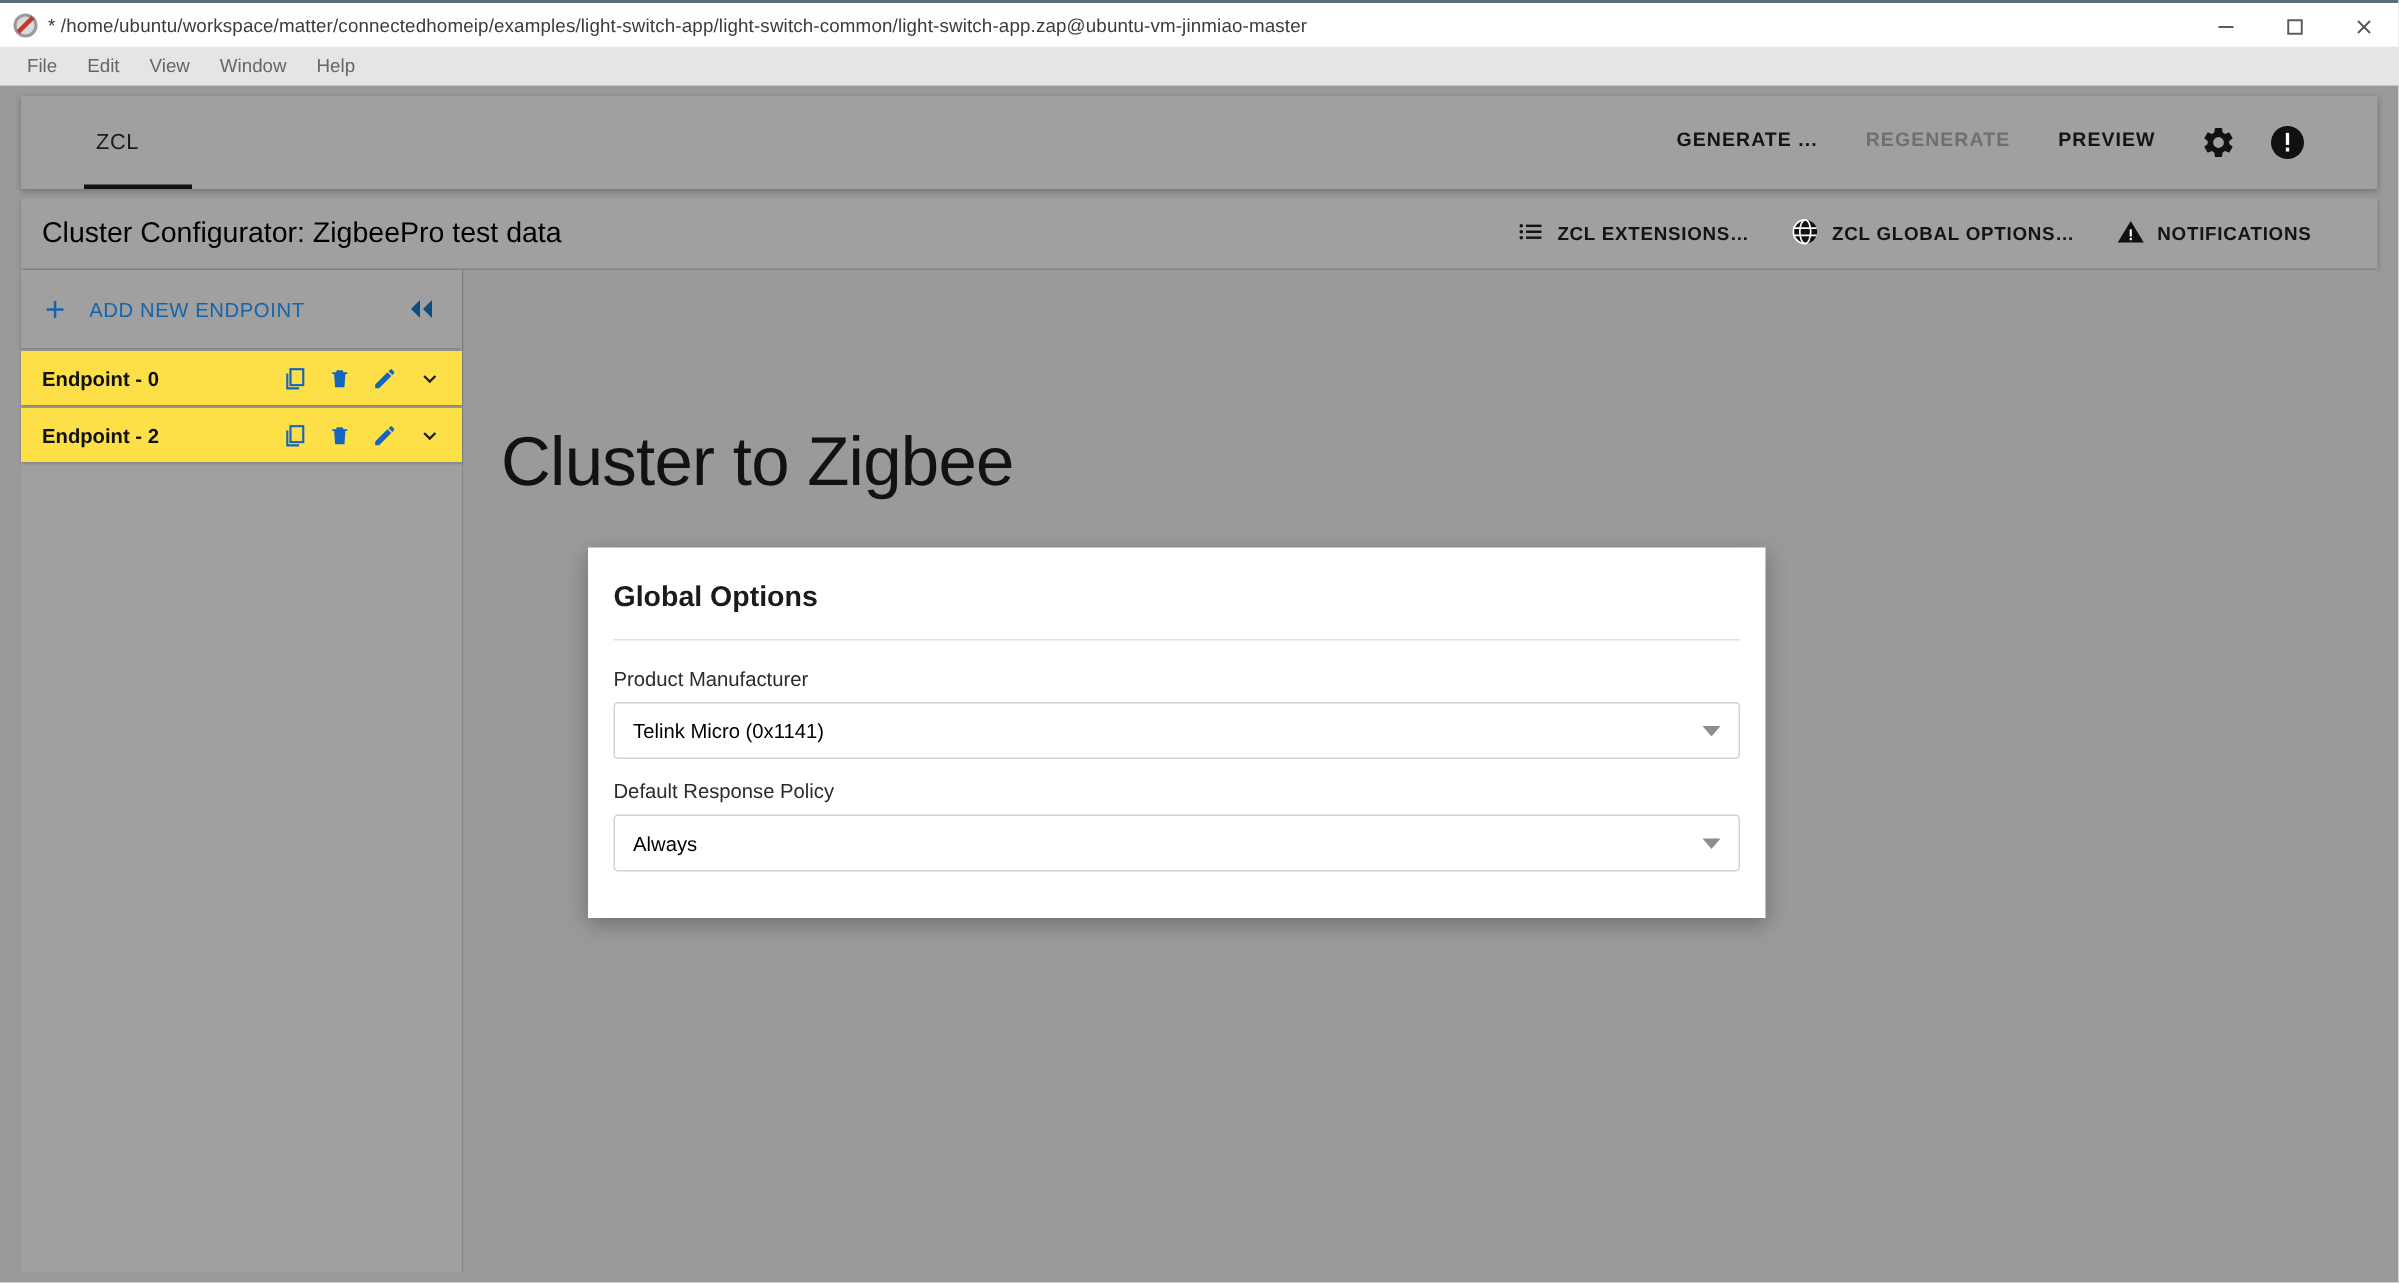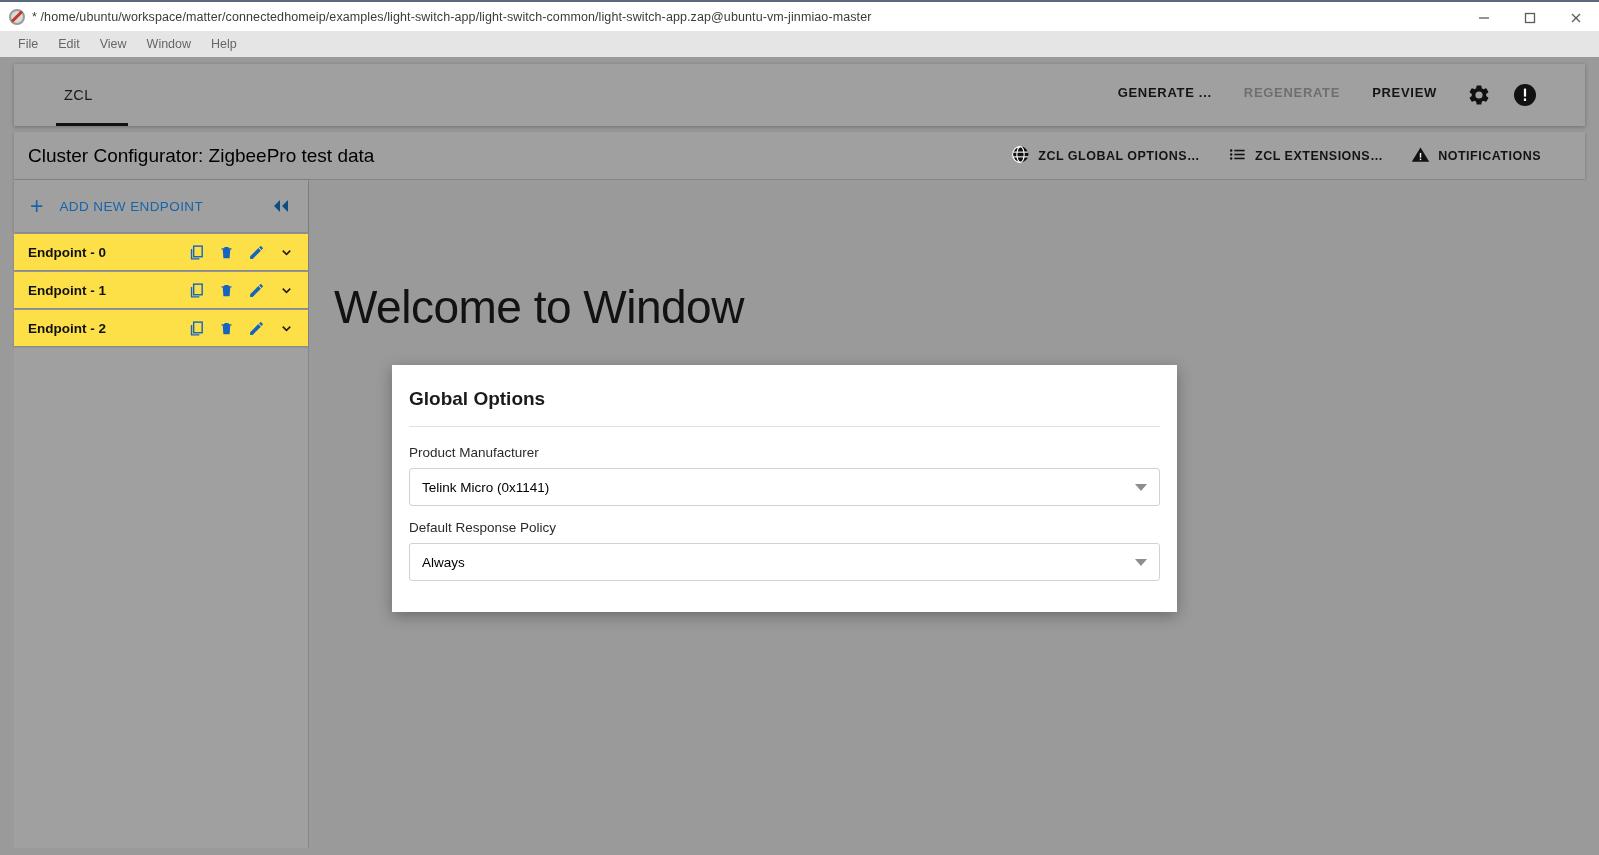--- a/index.html
+++ b/index.html
@@ -377,48 +377,48 @@
           <rect x="10.9" y="5.6" width="2.2" height="8" fill="#ffffff"></rect>
           <rect x="10.9" y="15.4" width="2.2" height="2.6" fill="#ffffff"></rect>
         </svg>
       </div>
     </div>
   </div>
 
   <div class="header-card">
     <div class="header-title">Cluster Configurator: ZigbeePro test data</div>
     <div class="header-actions">
-      <div class="hdr-btn">
-        <span>
-          <svg width="19" height="19" viewBox="0 0 24 24">
-            <circle cx="12" cy="12" r="10" fill="#111111"></circle>
-            <path d="M12 2a10 10 0 000 20" fill="none" stroke="#ffffff" stroke-width="1.4"></path>
-            <ellipse cx="12" cy="12" rx="4.6" ry="10" fill="none" stroke="#ffffff" stroke-width="1.4"></ellipse>
-            <line x1="2.4" y1="9" x2="21.6" y2="9" stroke="#ffffff" stroke-width="1.4"></line>
-            <line x1="2.4" y1="15" x2="21.6" y2="15" stroke="#ffffff" stroke-width="1.4"></line>
-          </svg>
-        </span>
-        <span>ZCL GLOBAL OPTIONS…</span>
-      </div>
       <div class="hdr-btn">
         <span>
           <svg width="19" height="19" viewBox="0 0 24 24" fill="#111111">
             <circle cx="4" cy="7" r="1.5"></circle>
               <rect x="8" y="6" width="13" height="2"></rect>
             <circle cx="4" cy="12" r="1.5"></circle>
               <rect x="8" y="11" width="13" height="2"></rect>
             <circle cx="4" cy="17" r="1.5"></circle>
               <rect x="8" y="16" width="13" height="2"></rect>
           </svg>
         </span>
         <span>ZCL EXTENSIONS…</span>
       </div>
       <div class="hdr-btn">
         <span>
           <svg width="19" height="19" viewBox="0 0 24 24">
+            <circle cx="12" cy="12" r="10" fill="#111111"></circle>
+            <path d="M12 2a10 10 0 000 20" fill="none" stroke="#ffffff" stroke-width="1.4"></path>
+            <ellipse cx="12" cy="12" rx="4.6" ry="10" fill="none" stroke="#ffffff" stroke-width="1.4"></ellipse>
+            <line x1="2.4" y1="9" x2="21.6" y2="9" stroke="#ffffff" stroke-width="1.4"></line>
+            <line x1="2.4" y1="15" x2="21.6" y2="15" stroke="#ffffff" stroke-width="1.4"></line>
+          </svg>
+        </span>
+        <span>ZCL GLOBAL OPTIONS…</span>
+      </div>
+      <div class="hdr-btn">
+        <span>
+          <svg width="19" height="19" viewBox="0 0 24 24">
             <path d="M12 3L23 21H1z" fill="#111111"></path>
             <rect x="11.1" y="10" width="1.8" height="6" fill="#ffffff"></rect>
             <rect x="11.1" y="17.2" width="1.8" height="1.9" fill="#ffffff"></rect>
           </svg>
         </span>
         <span>NOTIFICATIONS</span>
       </div>
     </div>
   </div>
 
@@ -457,21 +457,21 @@
               </svg>
             </span>
             <span class="ep-icon">
               <svg width="15" height="15" viewBox="0 0 24 24" fill="none" stroke="#1b1b1b" stroke-width="2.4">
                   <path d="M6 9l6 6 6-6"></path>
                 </svg>
             </span>
           </span>
         </div>
         <div class="endpoint-row">
-          <span class="endpoint-name">Endpoint - 1</span>
+          <span class="endpoint-name">Endpoint - 2</span>
           <span class="ep-icons">
             <span class="ep-icon">
               <svg width="17" height="17" viewBox="0 0 24 24" fill="none" stroke="#1565c0" stroke-width="2">
                 <rect x="8" y="3" width="12" height="15"></rect>
                   <path d="M5 7v14h11"></path>
               </svg>
             </span>
             <span class="ep-icon">
               <svg width="15" height="17" viewBox="0 0 24 24" fill="#1565c0">
                 <path d="M6 7h12l-1 14H7L6 7zM9 3h6l1 2h4v2H4V5h4l1-2z"></path>
@@ -482,51 +482,25 @@
                 <path d="M3 17.3V21h3.7L18.2 9.5l-3.7-3.7L3 17.3zM20.7 6.6a1 1 0 000-1.4l-2-2a1 1 0 00-1.4 0l-1.7 1.7 3.7 3.7 1.4-2z"></path>
               </svg>
             </span>
             <span class="ep-icon">
               <svg width="15" height="15" viewBox="0 0 24 24" fill="none" stroke="#1b1b1b" stroke-width="2.4">
                   <path d="M6 9l6 6 6-6"></path>
                 </svg>
             </span>
           </span>
         </div>
-        <div class="endpoint-row">
-          <span class="endpoint-name">Endpoint - 2</span>
-          <span class="ep-icons">
-            <span class="ep-icon">
-              <svg width="17" height="17" viewBox="0 0 24 24" fill="none" stroke="#1565c0" stroke-width="2">
-                <rect x="8" y="3" width="12" height="15"></rect>
-                  <path d="M5 7v14h11"></path>
-              </svg>
-            </span>
-            <span class="ep-icon">
-              <svg width="15" height="17" viewBox="0 0 24 24" fill="#1565c0">
-                <path d="M6 7h12l-1 14H7L6 7zM9 3h6l1 2h4v2H4V5h4l1-2z"></path>
-              </svg>
-            </span>
-            <span class="ep-icon">
-              <svg width="17" height="17" viewBox="0 0 24 24" fill="#1565c0">
-                <path d="M3 17.3V21h3.7L18.2 9.5l-3.7-3.7L3 17.3zM20.7 6.6a1 1 0 000-1.4l-2-2a1 1 0 00-1.4 0l-1.7 1.7 3.7 3.7 1.4-2z"></path>
-              </svg>
-            </span>
-            <span class="ep-icon">
-              <svg width="15" height="15" viewBox="0 0 24 24" fill="none" stroke="#1b1b1b" stroke-width="2.4">
-                  <path d="M6 9l6 6 6-6"></path>
-                </svg>
-            </span>
-          </span>
-        </div>
       </div>
     </div>
 
     <div class="main-area">
-      <div class="welcome">Welcome to Window</div>
+      <div class="welcome">Cluster to Zigbee</div>
     </div>
   </div>
 
   <div class="modal">
     <div class="modal-title">Global Options</div>
     <div class="modal-divider"></div>
 
     <div class="field-label">Product Manufacturer</div>
     <div class="select-box">
       <span class="select-value">Telink Micro (0x1141)</span>

